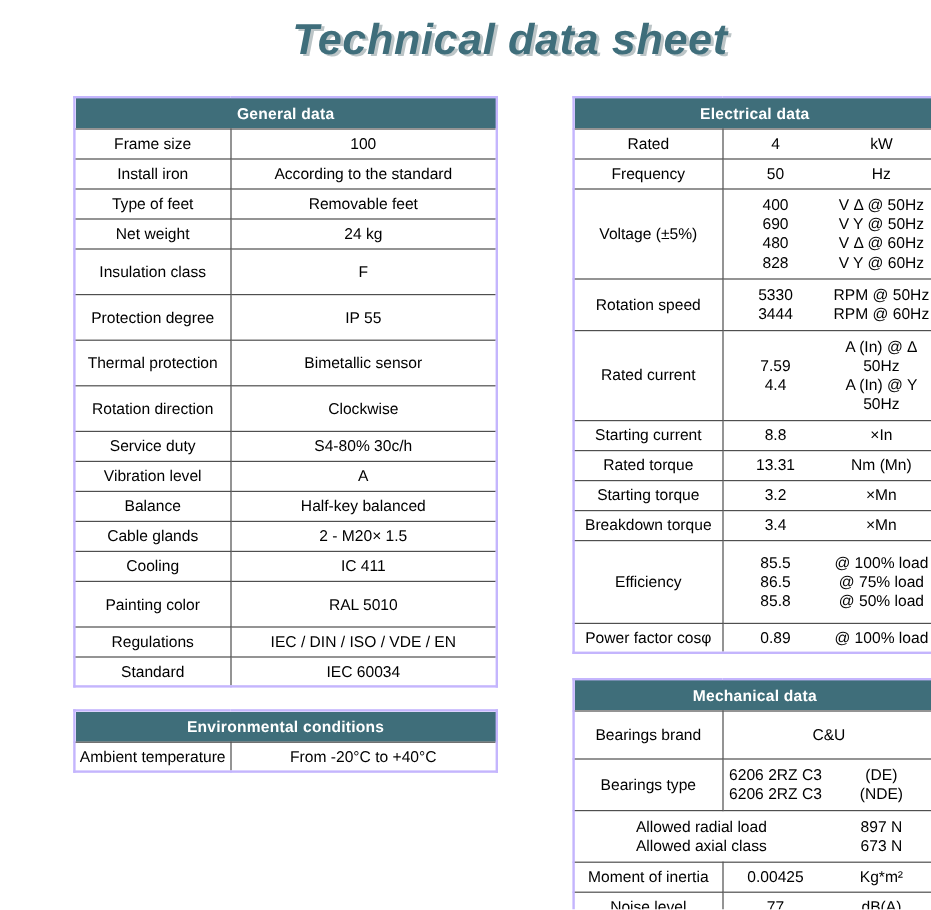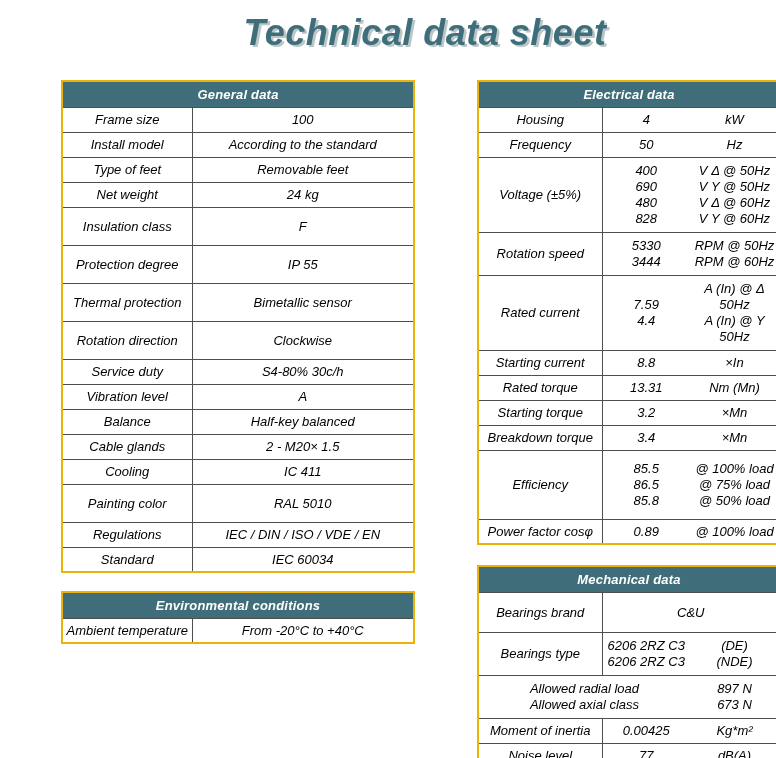--- a/index.html
+++ b/index.html
@@ -20,22 +20,21 @@
     letter-spacing: 0.5px;
   }
 
   .col-left  { position: absolute; left: 24px;  top: 80px; width: 354px; }
   .col-right { position: absolute; left: 396px; top: 80px; width: 348px; padding-left: 44px; }
 
   table {
     border-collapse: collapse;
     width: 100%;
     table-layout: fixed;
-    border: 2px solid #eab308;
-    font-style: italic;
+    border: 2px solid #c4b5fd;
   }
   td, th {
     border: 1px solid #4f4f4f;
     font-size: 13px;
     padding: 2px 3px;
     text-align: center;
     vertical-align: middle;
     overflow: hidden;
   }
   th.thead {
@@ -73,21 +72,21 @@
         </colgroup>
       <tbody>
           <tr>
         <th class="thead" colspan="2">General data</th>
       </tr>
       <tr class="r25">
         <td>Frame size</td>
         <td>100</td>
       </tr>
       <tr class="r25">
-        <td>Install model</td>
+        <td>Install iron</td>
         <td>According to the standard</td>
       </tr>
       <tr class="r25">
         <td>Type of feet</td>
         <td>Removable feet</td>
       </tr>
       <tr class="r25">
         <td>Net weight</td>
         <td>24 kg</td>
       </tr>
@@ -166,21 +165,21 @@
       <colgroup>
           <col style="width:124px">
           <col style="width:88px">
           <col>
         </colgroup>
       <tbody>
           <tr>
         <th class="thead" colspan="3">Electrical data</th>
       </tr>
       <tr class="r25">
-        <td>Housing</td>
+        <td>Rated</td>
         <td class="nor">4</td>
         <td class="nol">kW</td>
       </tr>
       <tr class="r25">
         <td>Frequency</td>
         <td class="nor">50</td>
         <td class="nol">Hz</td>
       </tr>
       <tr class="pad5">
         <td>Voltage (±5%)</td>

